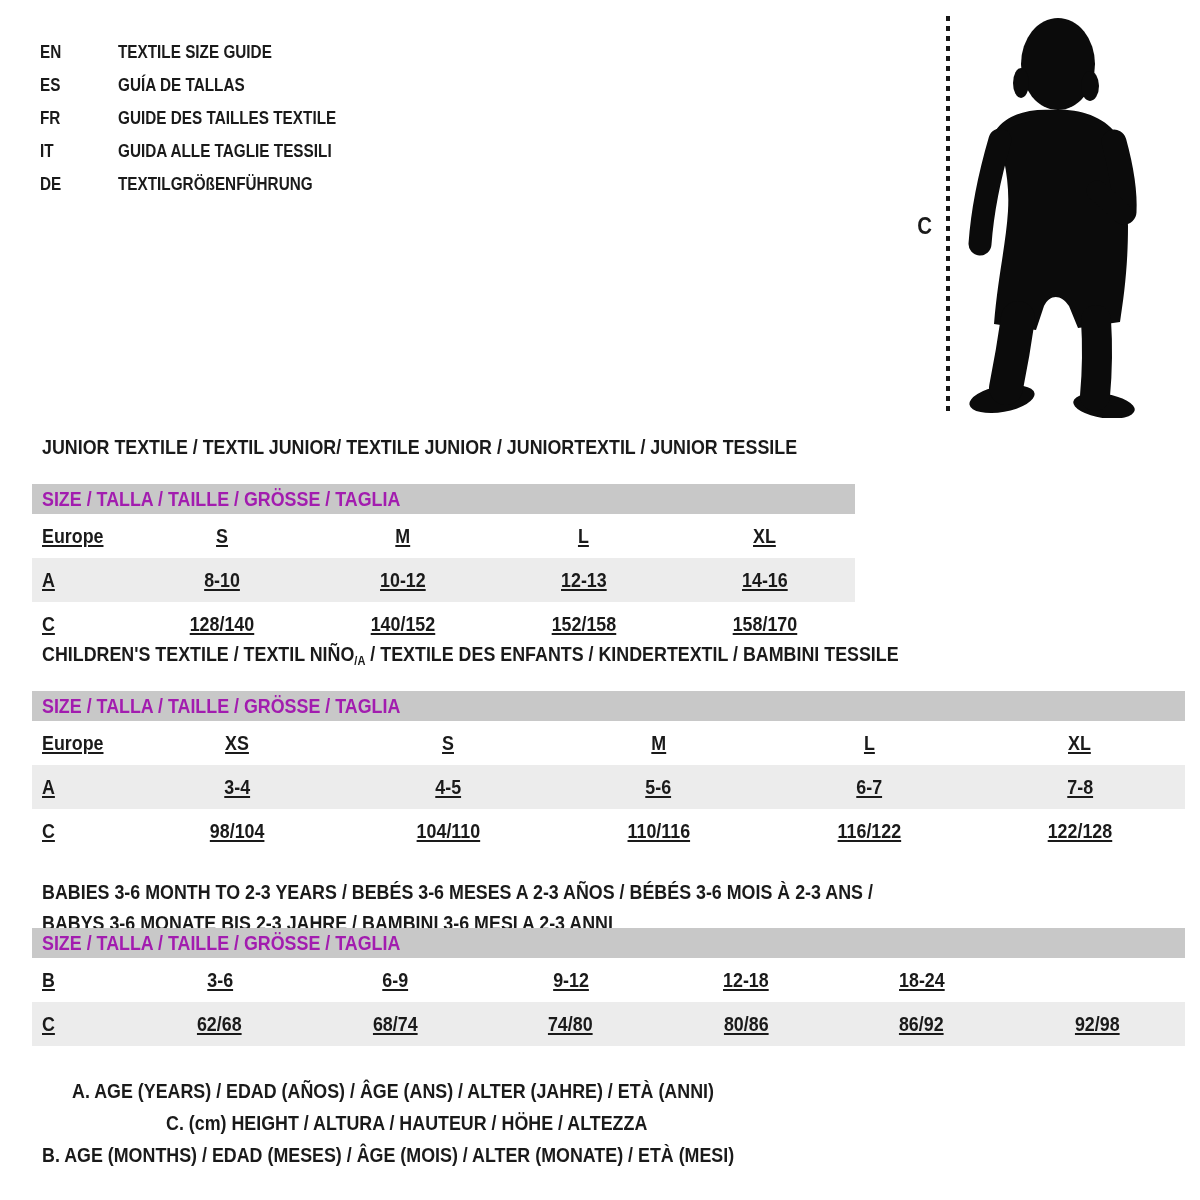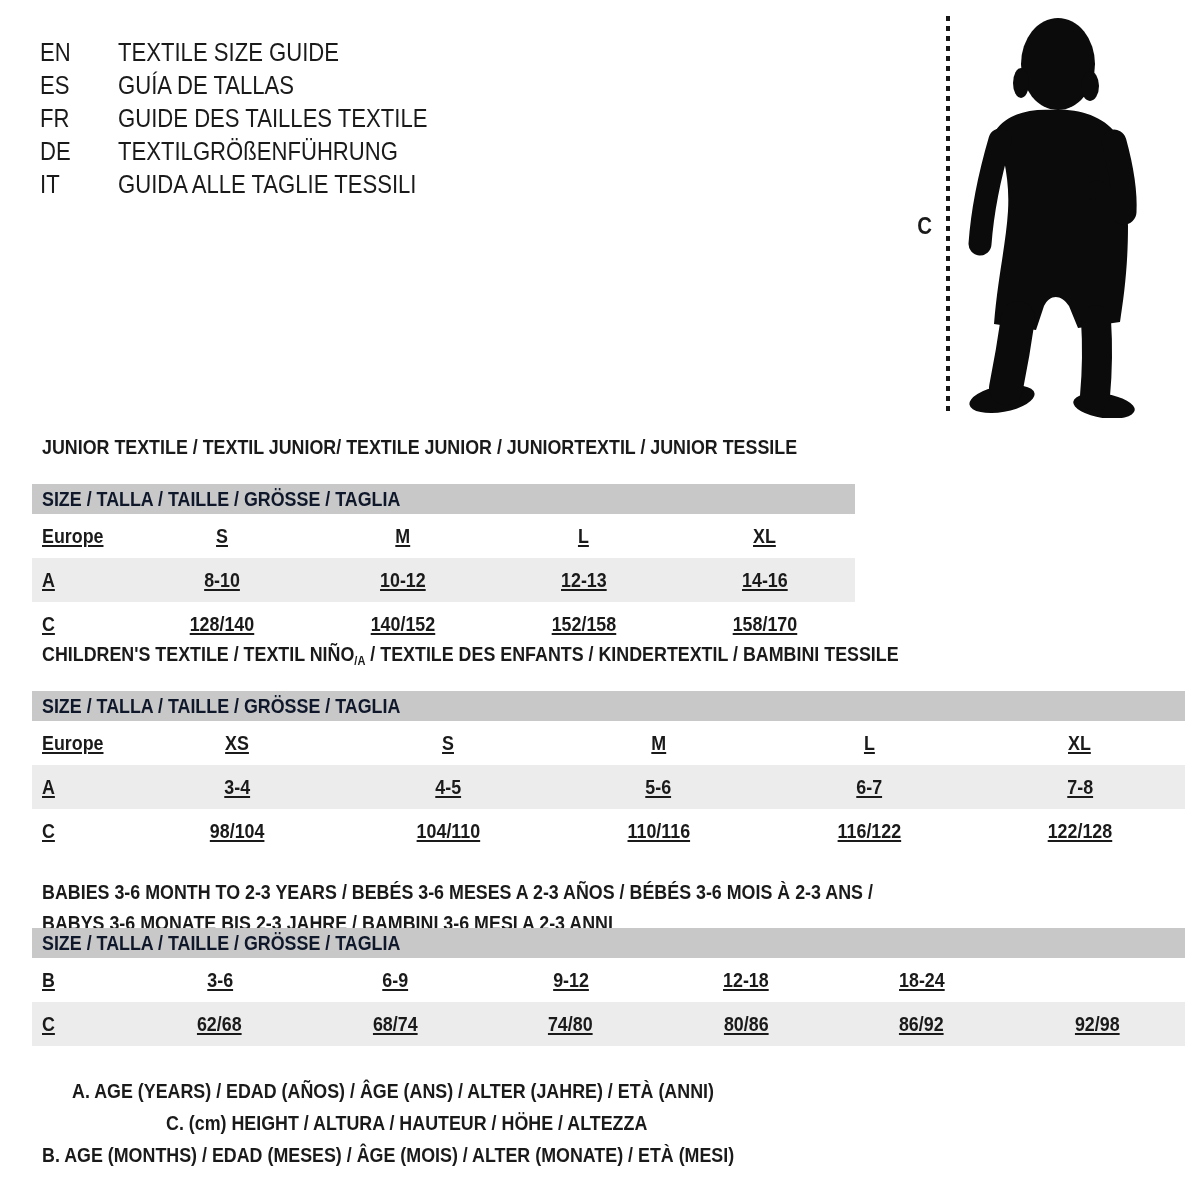--- a/index.html
+++ b/index.html
@@ -6,42 +6,42 @@
   .page{
     position:relative;width:1200px;height:1200px;background:#ffffff;
     font-family:"Liberation Sans","DejaVu Sans",sans-serif;
     color:#1a1a1a;overflow:hidden;
   }
   
   .cond{display:inline-block;transform:scaleX(.85);transform-origin:0 50%;white-space:nowrap;}
   .condc{display:inline-block;transform:scaleX(.85);transform-origin:50% 50%;white-space:nowrap;}
 
   
-  .lang{position:absolute;left:40px;top:36px;font-size:26px;font-weight:400;}
+  .lang{position:absolute;left:40px;top:36px;font-size:18px;font-weight:700;}
   .lang-row{display:flex;height:33px;align-items:center;}
   .lang-code{width:78px;flex:0 0 78px;}
 
   
   .measure-line{
     position:absolute;left:946px;top:16px;width:4px;height:400px;
     background:repeating-linear-gradient(to bottom,#161616 0 5px,transparent 5px 10px);
   }
   .measure-label{position:absolute;left:908px;top:212px;width:34px;text-align:center;
     font-size:24px;font-weight:700;}
   .silhouette{position:absolute;left:966px;top:16px;}
 
   
   .sec-heading{position:absolute;font-size:21px;font-weight:700;line-height:24px;}
   .sub-a{font-size:13px;vertical-align:-4px;}
   .two-line{line-height:31px;margin-top:24px;}
 
   
   .stable{position:absolute;font-weight:700;font-size:21px;}
   .size-band{height:30px;background:#c8c8c8;display:flex;align-items:center;
-    padding-left:10px;color:#0f172a;}
+    padding-left:10px;color:#a21caf;}
   .trow{display:grid;height:44px;align-items:stretch;text-decoration:underline;}
   .t1 .trow{grid-template-columns:100px repeat(4,1fr);}
   .t2 .trow{grid-template-columns:100px repeat(5,1fr);}
   .t3 .trow{grid-template-columns:100px repeat(6,1fr);}
   .shaded{background:#ececec;}
   .cell{display:flex;justify-content:center;align-items:center;}
   .cell.lab{justify-content:flex-start;padding-left:10px;}
 
   
   .legend{position:absolute;left:42px;top:1075px;font-size:21px;font-weight:700;line-height:32px;text-align:center;}
@@ -58,26 +58,26 @@
     </div>
     <div class="lang-row">
       <span class="lang-code"><span class="cond">ES</span></span>
       <span class="cond">GUÍA DE TALLAS</span>
     </div>
     <div class="lang-row">
       <span class="lang-code"><span class="cond">FR</span></span>
       <span class="cond">GUIDE DES TAILLES TEXTILE</span>
     </div>
     <div class="lang-row">
+      <span class="lang-code"><span class="cond">IT</span></span>
+      <span class="cond">GUIDA ALLE TAGLIE TESSILI</span>
+    </div>
+    <div class="lang-row">
       <span class="lang-code"><span class="cond">DE</span></span>
       <span class="cond">TEXTILGRÖßENFÜHRUNG</span>
-    </div>
-    <div class="lang-row">
-      <span class="lang-code"><span class="cond">IT</span></span>
-      <span class="cond">GUIDA ALLE TAGLIE TESSILI</span>
     </div>
   </div>
 
   <div class="measure-line"></div>
   <div class="measure-label"><span class="condc">C</span></div>
   <svg class="silhouette" width="172" height="402" viewBox="0 0 172 402" aria-hidden="true">
     <g fill="#0b0b0b" stroke="none">
       <ellipse cx="92" cy="48" rx="37" ry="46"></ellipse>
       <ellipse cx="55" cy="67" rx="8" ry="15"></ellipse>
       <ellipse cx="124" cy="70" rx="9" ry="15"></ellipse>

